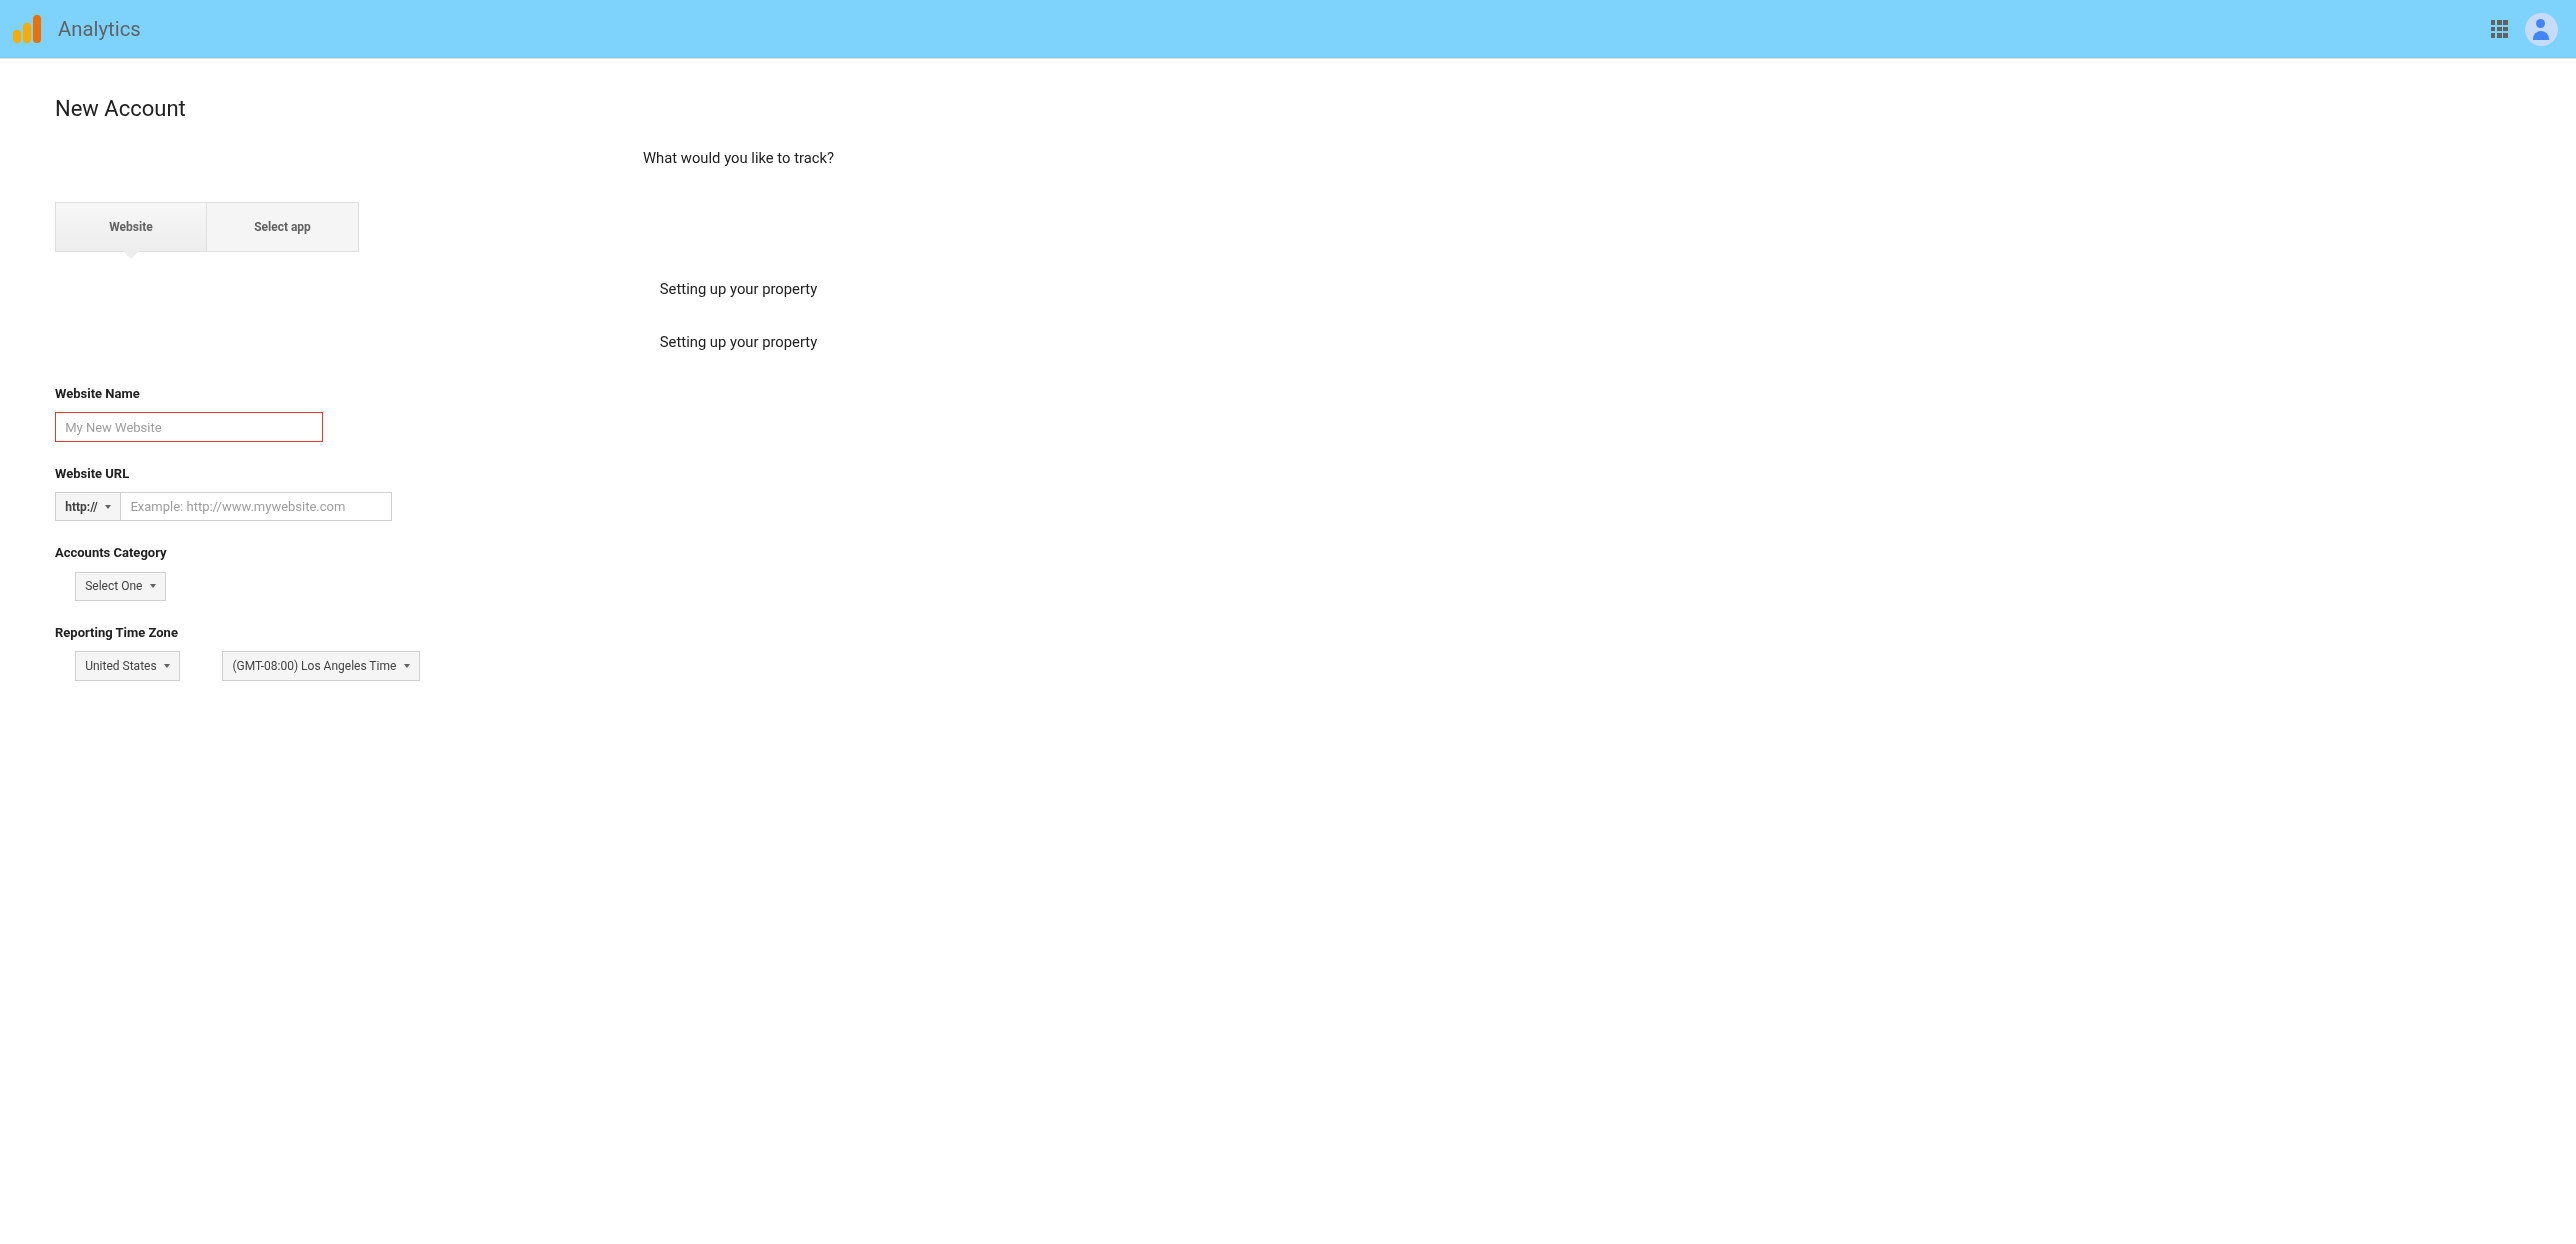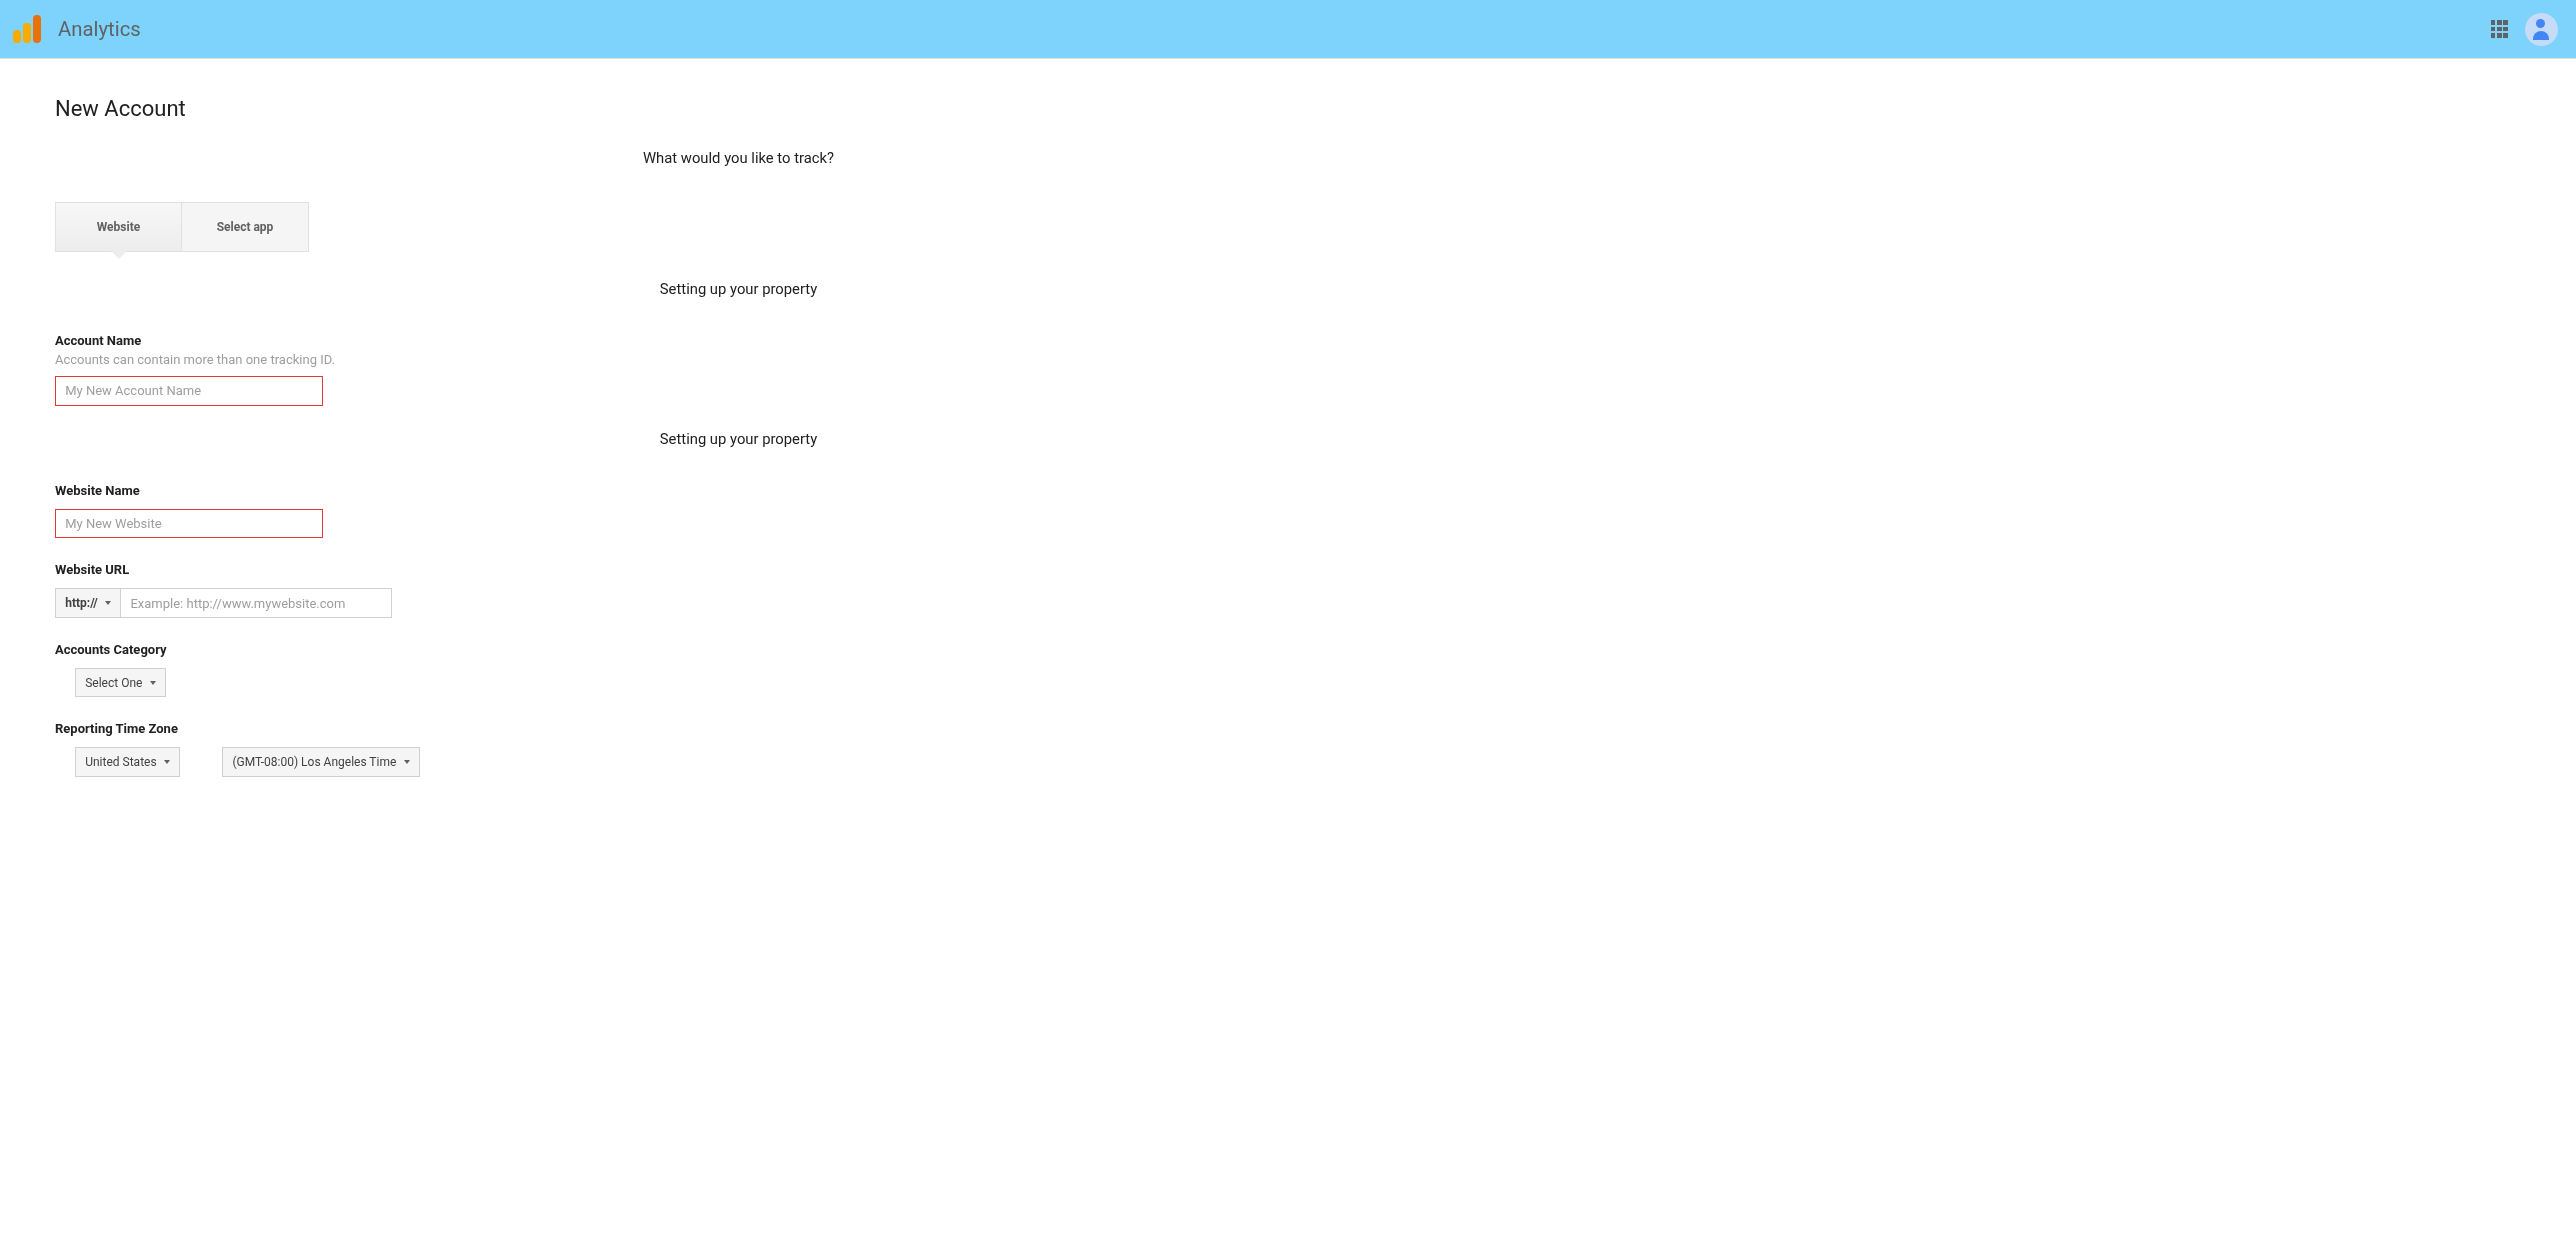--- a/index.html
+++ b/index.html
@@ -43,21 +43,21 @@
     .section-header {
       display: flex; align-items: center; gap: 18.5px;
       margin-bottom: 16.6px;
       flex-direction: column;
     }
     .section-header-text { font-size: 14.8px; color: #212121; white-space: nowrap; font-weight: 400; }
     .section-line { flex: 1; height: 0.9px; background: #e0e0e0; }
     
     .tabs { display: flex; margin-bottom: 28px; position: relative; }
     .tab {
-      width: 127px;
+      width: 152px;
       height: 50px;
       display: flex;
       align-items: center;
       justify-content: center;
       font-size: 12px;
       font-weight: 700;
       color: #616161;
       background: #f5f5f5;
       border: 0.9px solid #e0e0e0;
       cursor: pointer;
@@ -181,25 +181,20 @@
     <div class="tab">
       <span>Select app</span>
     </div>
   </div>
 
   <div class="section-header">
     <span class="section-header-text">Setting up your property</span>
     <div class="section-line"></div>
   </div>
 
-  <div class="field-group">
-    <div class="field-label">Account Name</div>
-    <div class="field-hint">Accounts can contain more than one tracking ID.</div>
-    <input type="text" class="text-input error" placeholder="My New Account Name" style="">
-  </div>
 
   <div class="section-header">
     <span class="section-header-text">Setting up your property</span>
     <div class="section-line"></div>
   </div>
 
   <div class="field-group">
     <div class="field-label">Website Name</div>
     <div class="section-spacer"></div>
     <input type="text" class="text-input error" placeholder="My New Website" style="">

